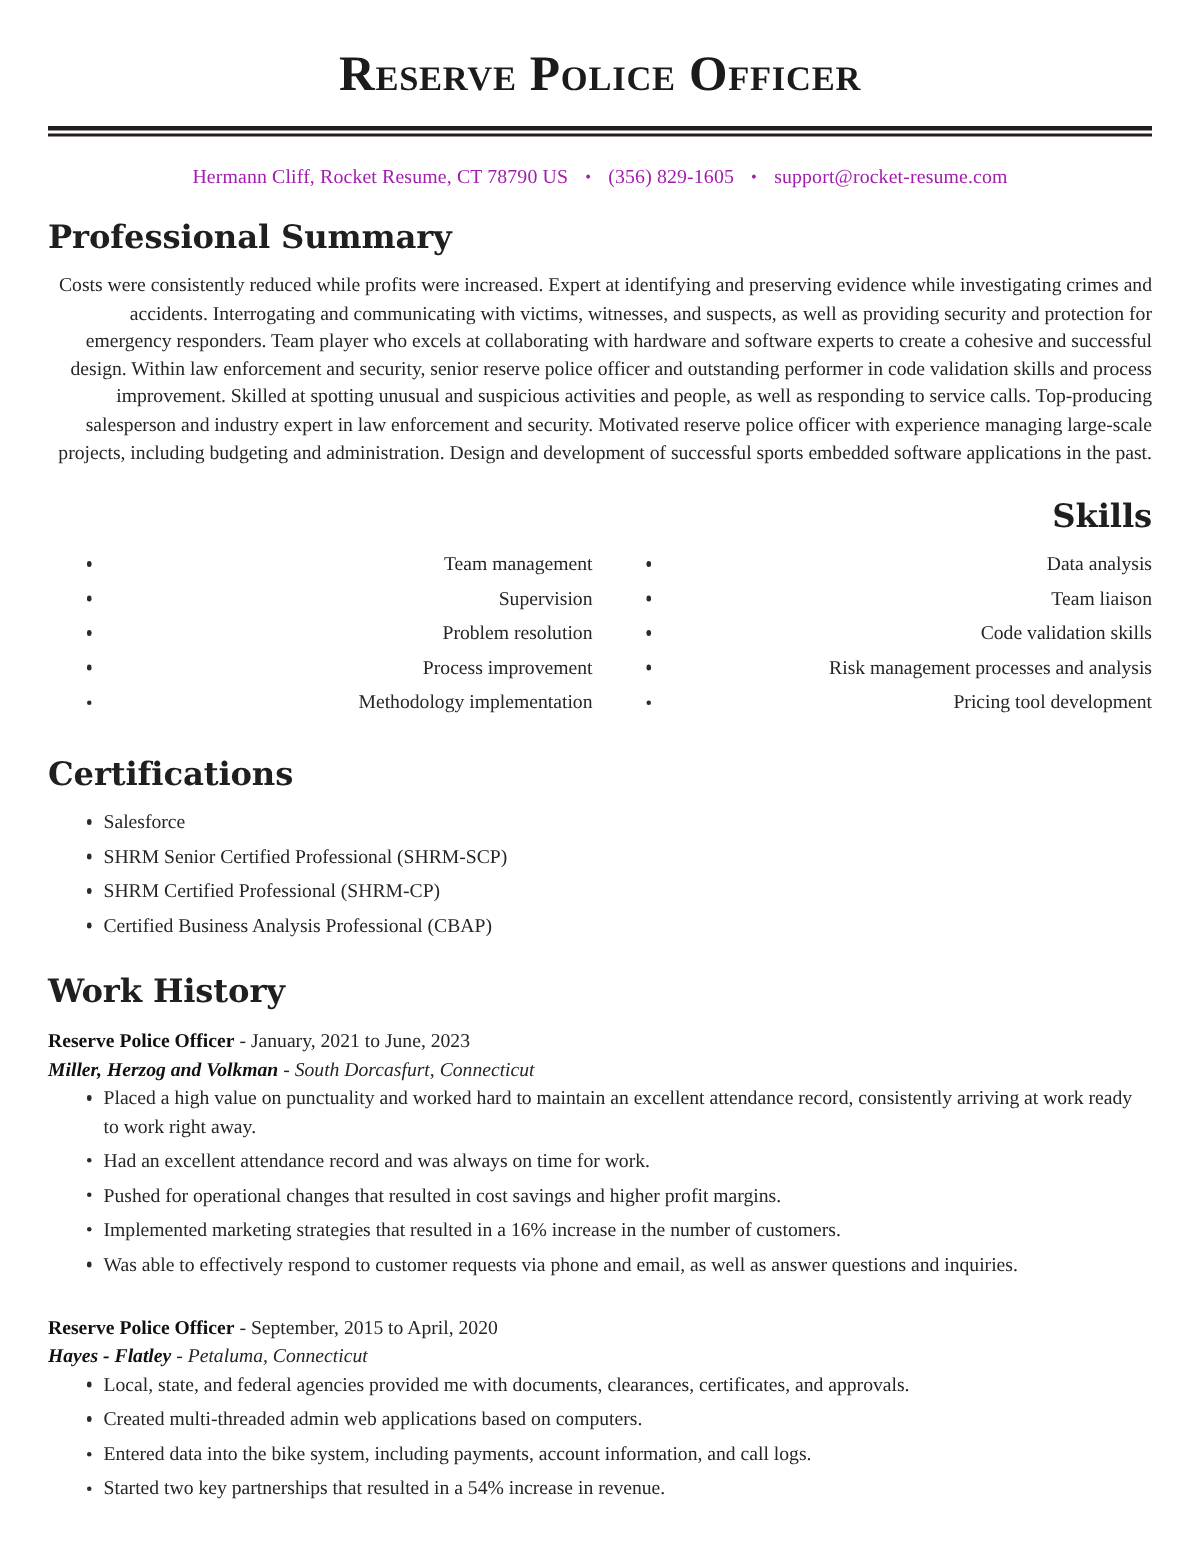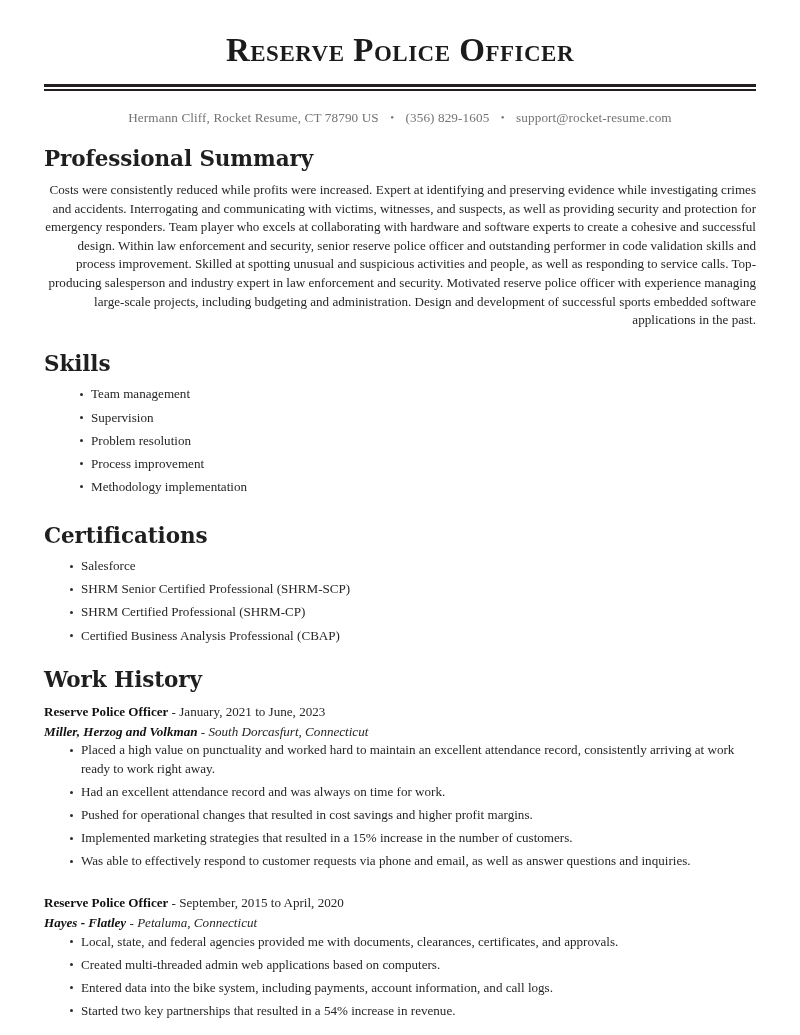--- a/index.html
+++ b/index.html
@@ -11,21 +11,21 @@
     width: 800px;
     height: 1035px;
     font-family: "Liberation Serif", "DejaVu Serif", serif;
     color: #231f20;
     overflow: hidden;
   }
   .page {
     width: 800px;
     height: 1035px;
     box-sizing: border-box;
-    padding: 0 44px;
+    padding: 0 32px;
     position: relative;
   }
 
   
   .resume-title {
     text-align: center;
     font-family: "Liberation Serif", "DejaVu Serif", serif;
     font-variant: small-caps;
     font-weight: 700;
     font-size: 33px;
@@ -38,21 +38,21 @@
   .header-rule {
     margin-top: 13px;
     border-top: 3px solid #231f20;
     border-bottom: 2px solid #231f20;
     height: 2px;
     box-sizing: content-box;
   }
   .contact-line {
     text-align: center;
     font-size: 13.2px;
-    color: #737373;
+    color: #a21caf;
     margin-top: 19px;
     letter-spacing: 0.1px;
   }
   .contact-sep {
     display: inline-block;
     padding: 0 8px;
     font-size: 11px;
     position: relative;
     top: -1px;
   }
@@ -119,21 +119,21 @@
     color: #262626;
   }
   .job-title { font-weight: 700; color: #111; }
   .job-dates { font-weight: 400; }
   .job-company { font-weight: 700; font-style: italic; color: #111; }
   .job-location { font-style: italic; }
   .job-bullets { margin-top: 7px; }
 
   .section-certifications { margin-top: 22px; }
   .section-work { margin-top: 22px; }
-  .section-skills { margin-top: 21px; }
+  .section-skills { margin-top: 21px; text-align: right; }
 </style>
 </head>
 <body>
 
 <div class="page">
 
   <h1 class="resume-title">Reserve Police Officer</h1>
 
   <div class="header-rule"></div>
 
@@ -155,20 +155,29 @@
     <div class="skills-columns">
       <div class="col">
         <ul class="bullets">
           <li>Team management</li>
           <li>Supervision</li>
           <li>Problem resolution</li>
           <li>Process improvement</li>
           <li>Methodology implementation</li>
         </ul>
       </div>
+      <div class="col">
+        <ul class="bullets">
+          <li>Data analysis</li>
+          <li>Team liaison</li>
+          <li>Code validation skills</li>
+          <li>Risk management processes and analysis</li>
+          <li>Pricing tool development</li>
+        </ul>
+      </div>
     </div>
   </div>
 
   <div class="section section-certifications">
     <h2 class="section-heading">Certifications</h2>
     <ul class="bullets">
       <li>Salesforce</li>
       <li>SHRM Senior Certified Professional (SHRM-SCP)</li>
       <li>SHRM Certified Professional (SHRM-CP)</li>
       <li>Certified Business Analysis Professional (CBAP)</li>
@@ -182,21 +191,21 @@
       <div class="job-line">
         <span class="job-title">Reserve Police Officer</span><span> <span>-</span> </span><span class="job-dates">January, 2021 to June, 2023</span>
       </div>
       <div class="job-line">
         <span class="job-company">Miller, Herzog and Volkman</span><span> <span>-</span> </span><span class="job-location">South Dorcasfurt, Connecticut</span>
       </div>
       <ul class="bullets job-bullets">
         <li>Placed a high value on punctuality and worked hard to maintain an excellent attendance record, consistently arriving at work ready to work right away.</li>
         <li>Had an excellent attendance record and was always on time for work.</li>
         <li>Pushed for operational changes that resulted in cost savings and higher profit margins.</li>
-        <li>Implemented marketing strategies that resulted in a 15% increase in the number of customers.</li>
+        <li>Implemented marketing strategies that resulted in a 16% increase in the number of customers.</li>
         <li>Was able to effectively respond to customer requests via phone and email, as well as answer questions and inquiries.</li>
       </ul>
     </div>
 
     <div class="job">
       <div class="job-line">
         <span class="job-title">Reserve Police Officer</span><span> <span>-</span> </span><span class="job-dates">September, 2015 to April, 2020</span>
       </div>
       <div class="job-line">
         <span class="job-company">Hayes - Flatley</span><span> <span>-</span> </span><span class="job-location">Petaluma, Connecticut</span>

